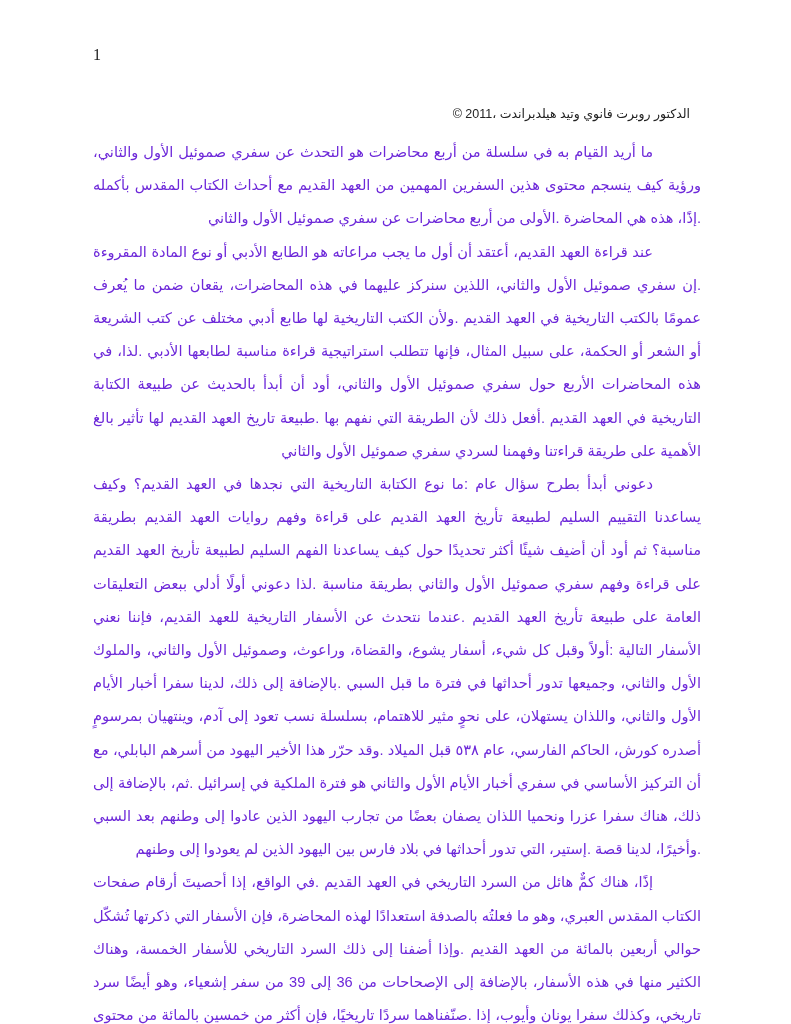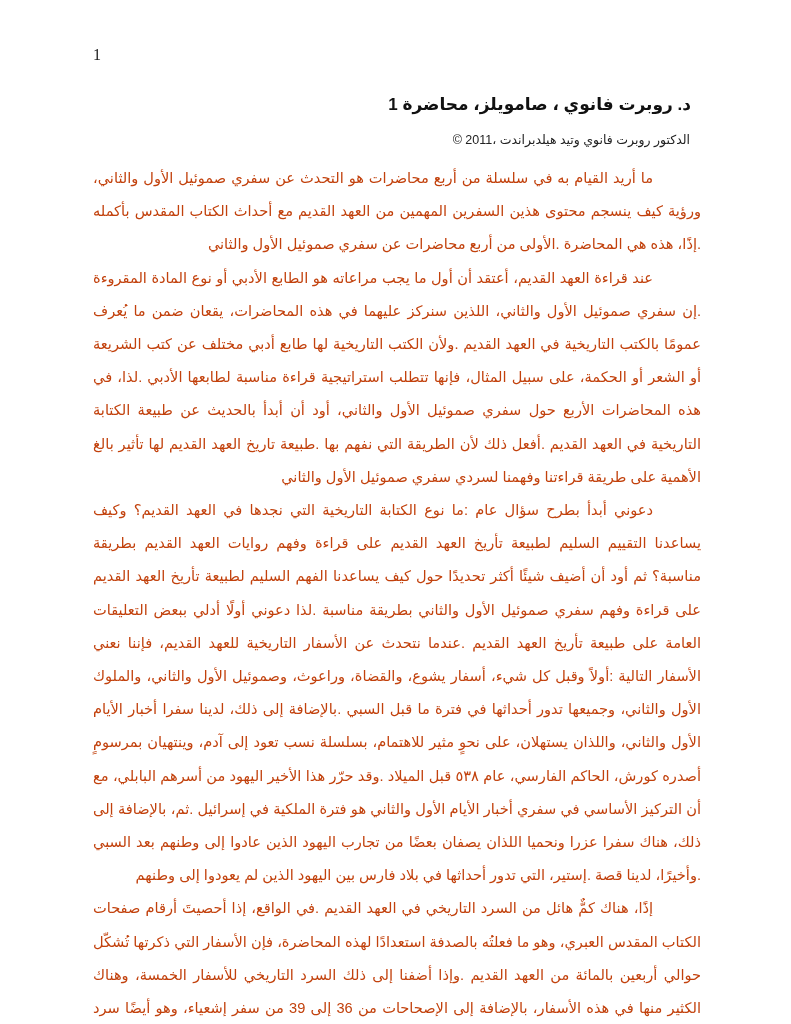--- a/index.html
+++ b/index.html
@@ -50,30 +50,29 @@
       color: #222;
     }
     .para {
       font-family: "Liberation Sans", "DejaVu Sans", sans-serif;
       font-size: 14.6px;
       line-height: 33.2px;
       margin: 0;
       text-indent: 48px;
       text-align: justify;
       text-align-last: right;
-      color: #c2410c;
+      color: #6d28d9;
     }
   </style>
 </head>
 <body>
 
 <div class="page-number">1</div>
 
 <div class="doc">
-  <p class="doc-title">د. روبرت فانوي ، صامويلز، محاضرة 1</p>
   <p class="doc-copyright">الدكتور روبرت فانوي وتيد هيلدبراندت ،2011 ©</p>
 
   <p class="para">ما أريد القيام به في سلسلة من أربع محاضرات هو التحدث عن سفري صموئيل الأول والثاني، ورؤية كيف ينسجم محتوى هذين السفرين المهمين من العهد القديم مع أحداث الكتاب المقدس بأكمله .إذًا، هذه هي المحاضرة .الأولى من أربع محاضرات عن سفري صموئيل الأول والثاني</p>
   <p class="para">عند قراءة العهد القديم، أعتقد أن أول ما يجب مراعاته هو الطابع الأدبي أو نوع المادة المقروءة .إن سفري صموئيل الأول والثاني، اللذين سنركز عليهما في هذه المحاضرات، يقعان ضمن ما يُعرف عمومًا بالكتب التاريخية في العهد القديم .ولأن الكتب التاريخية لها طابع أدبي مختلف عن كتب الشريعة أو الشعر أو الحكمة، على سبيل المثال، فإنها تتطلب استراتيجية قراءة مناسبة لطابعها الأدبي .لذا، في هذه المحاضرات الأربع حول سفري صموئيل الأول والثاني، أود أن أبدأ بالحديث عن طبيعة الكتابة التاريخية في العهد القديم .أفعل ذلك لأن الطريقة التي نفهم بها .طبيعة تاريخ العهد القديم لها تأثير بالغ الأهمية على طريقة قراءتنا وفهمنا لسردي سفري صموئيل الأول والثاني</p>
   <p class="para">دعوني أبدأ بطرح سؤال عام :ما نوع الكتابة التاريخية التي نجدها في العهد القديم؟ وكيف يساعدنا التقييم السليم لطبيعة تأريخ العهد القديم على قراءة وفهم روايات العهد القديم بطريقة مناسبة؟ ثم أود أن أضيف شيئًا أكثر تحديدًا حول كيف يساعدنا الفهم السليم لطبيعة تأريخ العهد القديم على قراءة وفهم سفري صموئيل الأول والثاني بطريقة مناسبة .لذا دعوني أولًا أدلي ببعض التعليقات العامة على طبيعة تأريخ العهد القديم .عندما نتحدث عن الأسفار التاريخية للعهد القديم، فإننا نعني الأسفار التالية :أولاً وقبل كل شيء، أسفار يشوع، والقضاة، وراعوث، وصموئيل الأول والثاني، والملوك الأول والثاني، وجميعها تدور أحداثها في فترة ما قبل السبي .بالإضافة إلى ذلك، لدينا سفرا أخبار الأيام الأول والثاني، واللذان يستهلان، على نحوٍ مثير للاهتمام، بسلسلة نسب تعود إلى آدم، وينتهيان بمرسومٍ أصدره كورش، الحاكم الفارسي، عام ٥٣٨ قبل الميلاد .وقد حرّر هذا الأخير اليهود من أسرهم البابلي، مع أن التركيز الأساسي في سفري أخبار الأيام الأول والثاني هو فترة الملكية في إسرائيل .ثم، بالإضافة إلى ذلك، هناك سفرا عزرا ونحميا اللذان يصفان بعضًا من تجارب اليهود الذين عادوا إلى وطنهم بعد السبي .وأخيرًا، لدينا قصة .إستير، التي تدور أحداثها في بلاد فارس بين اليهود الذين لم يعودوا إلى وطنهم</p>
   <p class="para">إذًا، هناك كمٌّ هائل من السرد التاريخي في العهد القديم .في الواقع، إذا أحصيتَ أرقام صفحات الكتاب المقدس العبري، وهو ما فعلتُه بالصدفة استعدادًا لهذه المحاضرة، فإن الأسفار التي ذكرتها تُشكّل حوالي أربعين بالمائة من العهد القديم .وإذا أضفنا إلى ذلك السرد التاريخي للأسفار الخمسة، وهناك الكثير منها في هذه الأسفار، بالإضافة إلى الإصحاحات من 36 إلى 39 من سفر إشعياء، وهو أيضًا سرد تاريخي، وكذلك سفرا يونان وأيوب، إذا .صنّفناهما سردًا تاريخيًا، فإن أكثر من خمسين بالمائة من محتوى العهد القديم هو سرد تاريخي</p>
 
 </div>
 
 </body></html>

